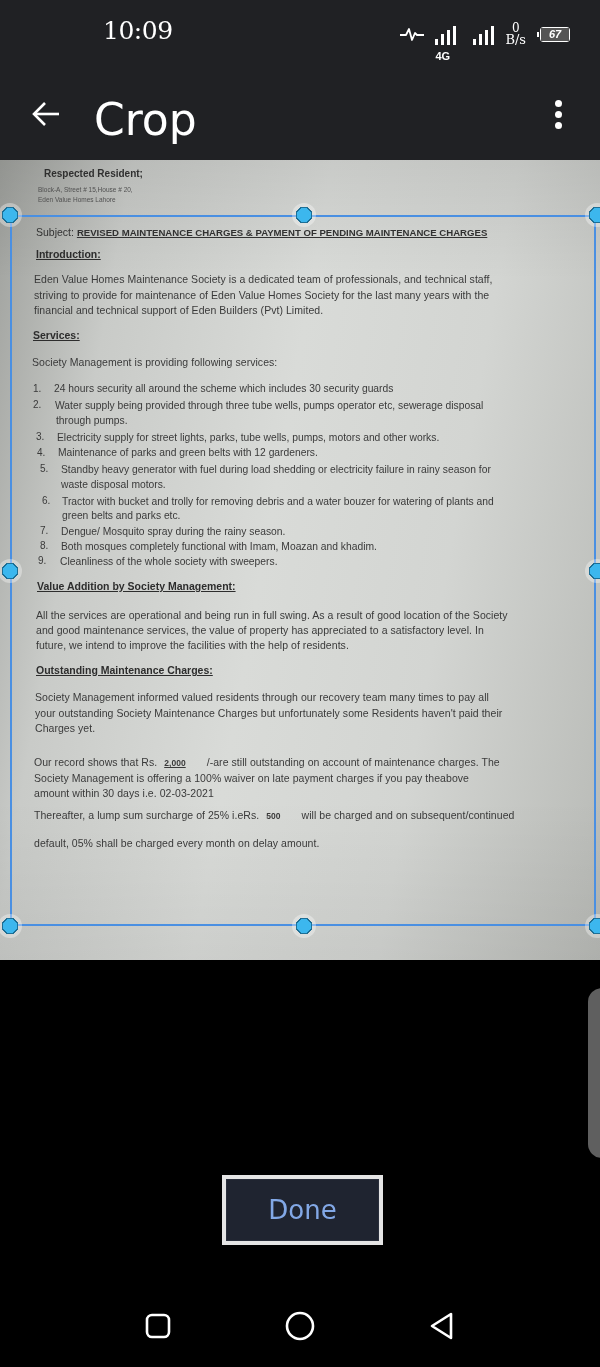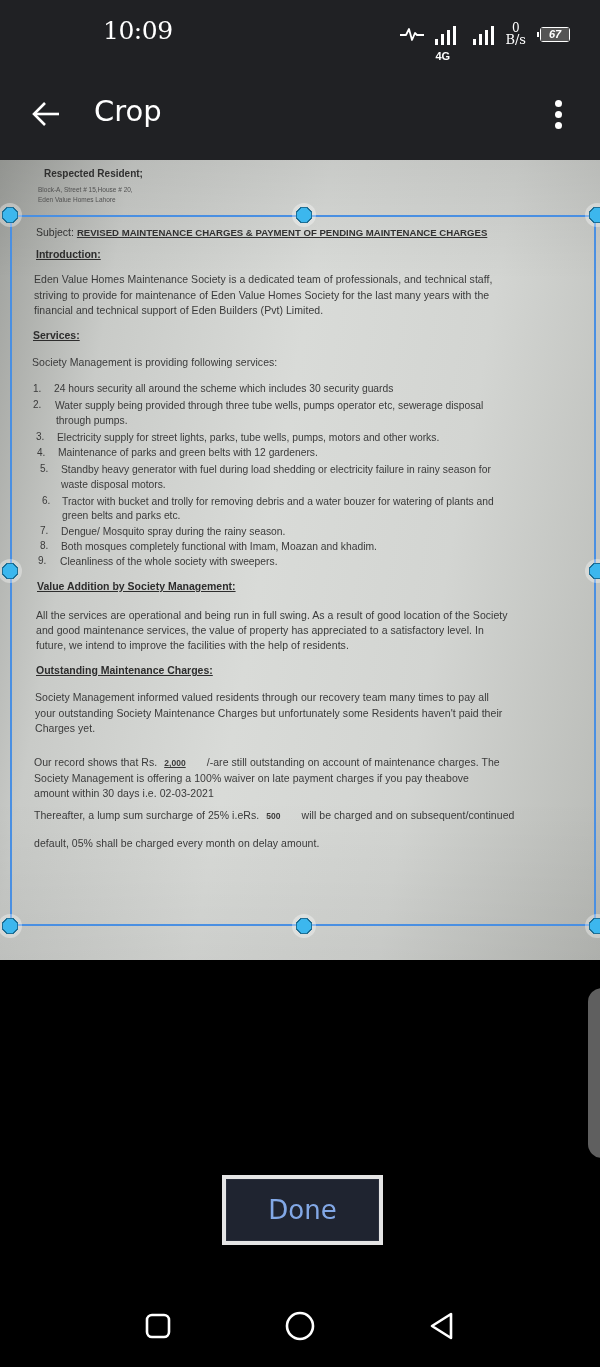--- a/index.html
+++ b/index.html
@@ -10,21 +10,21 @@
   .status-time { position: absolute; left: 103px; top: 16px; font-family: "DejaVu Serif", serif; font-size: 25px; color: #fff; letter-spacing: -0.5px; }
   .status-icons { position: absolute; right: 30px; top: 18px; height: 32px; display: flex; align-items: center; gap: 8px; }
   .status-icons svg { display: block; }
   .net-speed { display: flex; flex-direction: column; align-items: center; font-family: "DejaVu Serif", serif; font-size: 12px; line-height: 12px; color: #fff; }
   .battery { position: relative; width: 30px; height: 15px; border: 1.5px solid #fff; border-radius: 3px; display: flex; align-items: center; justify-content: center; }
   .battery-tip { position: absolute; left: -4px; top: 4px; width: 2px; height: 5px; background: #fff; }
   .battery-level { font-size: 11px; font-style: italic; font-weight: bold; color: #fff; background: #555; width: 100%; height: 100%; text-align: center; line-height: 12px; }
 
   .app-bar { position: absolute; left: 0; top: 68px; width: 600px; height: 92px; background: #202124; }
   .back-button { position: absolute; left: 26px; top: 26px; width: 40px; height: 40px; display: flex; align-items: center; justify-content: center; cursor: pointer; }
-  .app-title { position: absolute; left: 94px; top: 26px; font-size: 29px; color: #fff; font-family: "DejaVu Sans", sans-serif; font-weight: normal; }
+  .app-title { position: absolute; left: 94px; top: 26px; font-size: 44px; color: #fff; font-family: "DejaVu Sans", sans-serif; font-weight: normal; }
   .more-button { position: absolute; right: 20px; top: 24px; width: 44px; height: 44px; display: flex; flex-direction: column; align-items: center; justify-content: center; gap: 4px; cursor: pointer; }
   .more-button span { width: 7px; height: 7px; background: #fff; border-radius: 50%; display: block; }
 
   .photo { position: absolute; left: 0; top: 160px; width: 600px; height: 800px;
     background: linear-gradient(100deg, #9ea09c 0%, #c9cbc8 18%, #d9dbd8 45%, #d3d5d2 70%, #b8bab6 100%);
     overflow: hidden; }
   .photo::after { content: ""; position: absolute; inset: 0;
     background: linear-gradient(180deg, rgba(0,0,0,0.08) 0%, rgba(0,0,0,0) 15%, rgba(0,0,0,0) 80%, rgba(0,0,0,0.06) 100%); pointer-events: none; }
   .doc { position: absolute; left: 0; top: 0; width: 600px; height: 800px; color: #2b2b2b; font-family: "Liberation Sans", sans-serif; }
   .doc .t { position: absolute; white-space: nowrap; }

